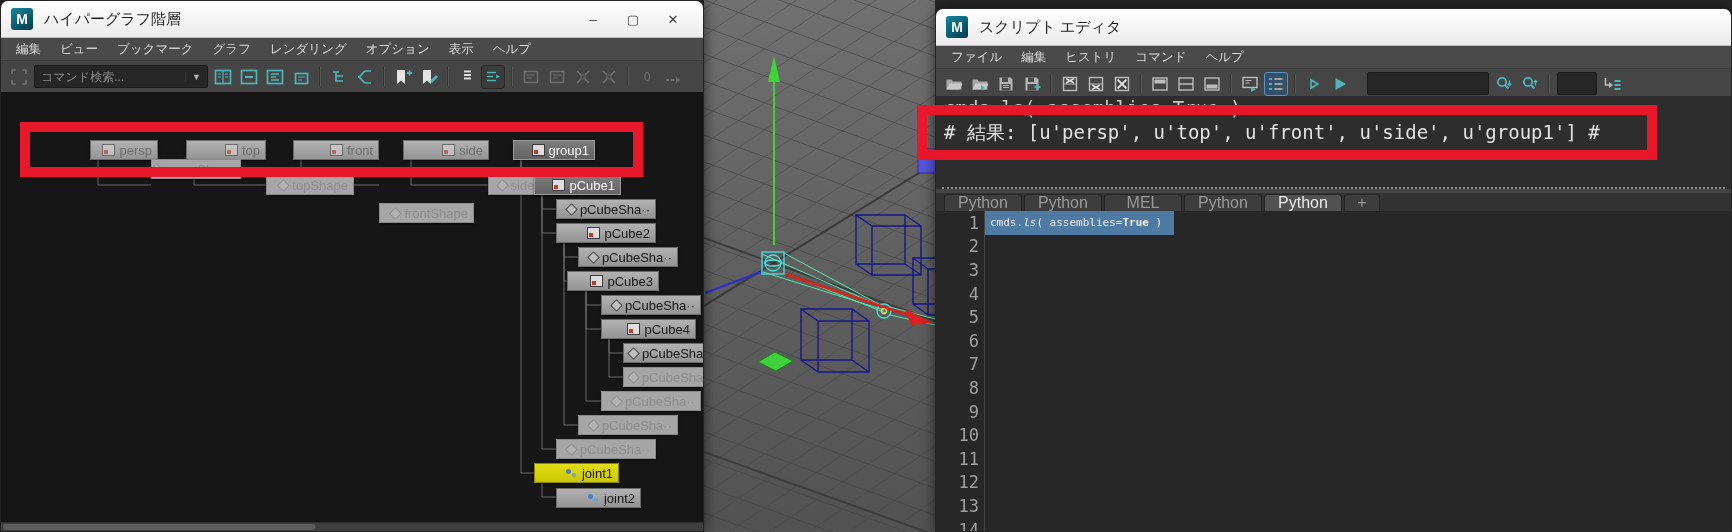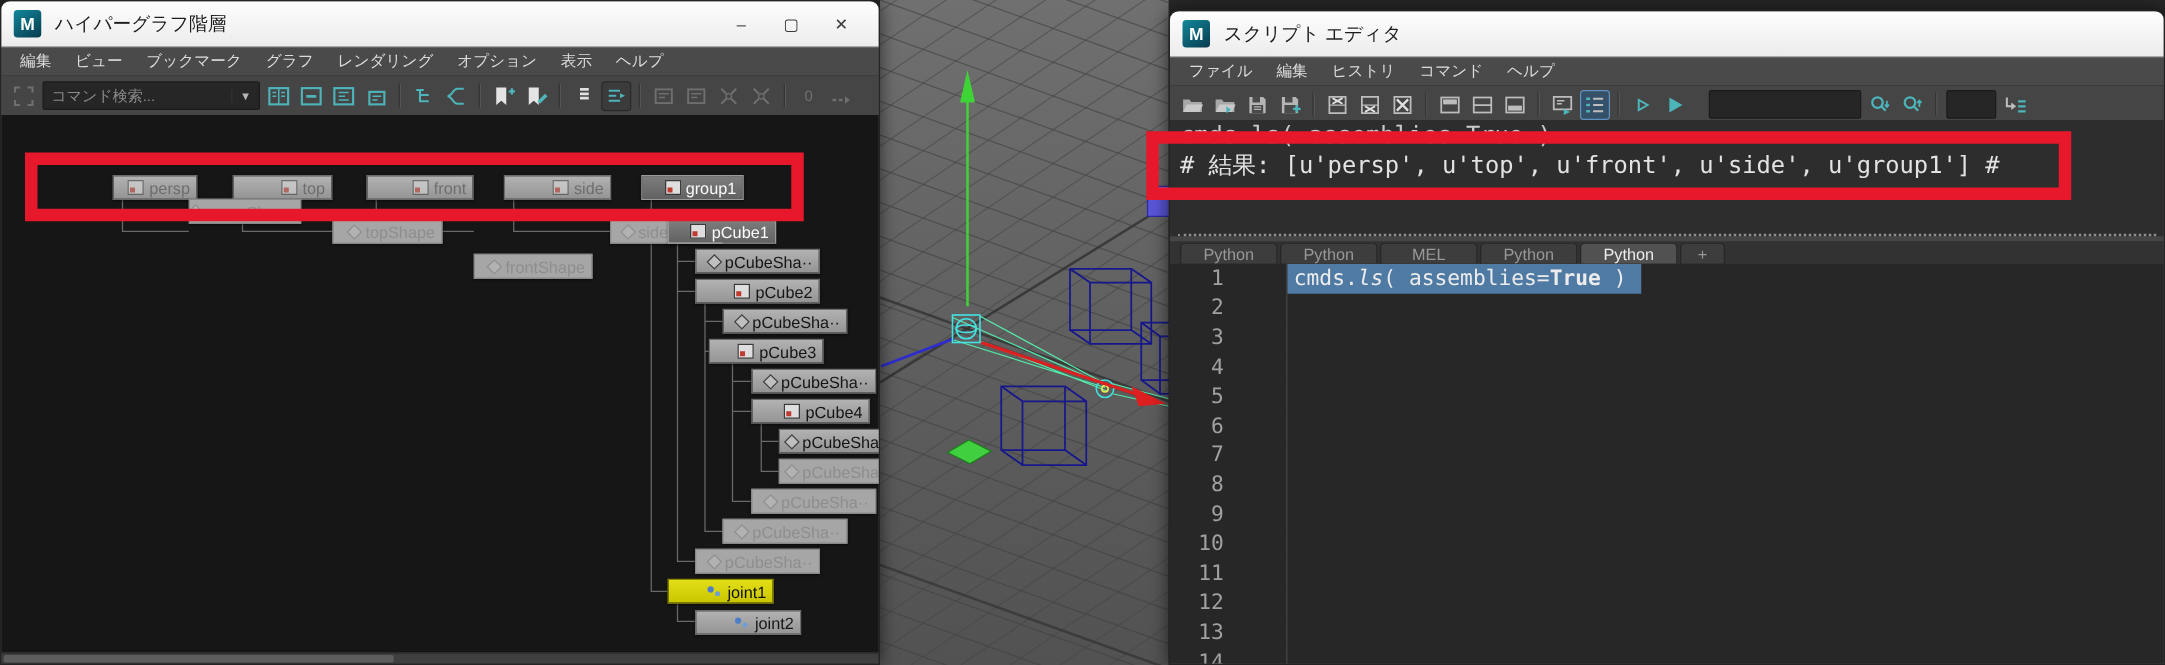--- a/index.html
+++ b/index.html
@@ -58,29 +58,29 @@
   #hg-scroll{position:absolute;left:0;right:0;bottom:0;height:8px;background:#3f3f3f;border-top:1px solid #2c2c2c;}
   #hg-scroll .thumb{position:absolute;left:2px;top:1px;width:312px;height:6px;background:#5d5d5d;border-radius:2px;}
   
   #history{position:absolute;left:0;top:87px;right:0;height:93px;background:#2d2d2d;padding-left:8px;box-sizing:border-box;}
   .hline{font-family:"DejaVu Sans Mono",monospace;font-size:19px;height:24px;line-height:24px;color:#c9c9c9;white-space:pre;}
   .hline.result{color:#e3e3e3;}
   #splitter{position:absolute;left:6px;right:6px;top:178px;border-top:2px dotted #8f8f8f;}
   #tabbar{position:absolute;left:0;top:184px;right:0;height:18px;background:#323232;display:flex;
           align-items:flex-end;padding-left:8px;gap:2px;}
   .tab{height:16px;min-width:50px;padding:0 13px;background:#3d3d3d;border:1px solid #262626;border-bottom:none;
-       border-radius:4px 4px 0 0;color:#989898;font-size:13px;display:flex;align-items:center;justify-content:center;text-align:right;}
+       border-radius:4px 4px 0 0;color:#989898;font-size:16px;display:flex;align-items:center;justify-content:center;text-align:right;}
   .tab.active{background:#515151;color:#ececec;}
   .tab.plus{min-width:16px;padding:0 9px;}
   #editor{position:absolute;left:0;top:202px;right:0;bottom:0;background:#272727;overflow:hidden;}
   .erow{display:flex;height:23.6px;align-items:center;}
   .ln{width:43px;text-align:right;padding-right:5px;color:#a0a0a0;flex:none;
       font-family:"DejaVu Sans Mono",monospace;font-size:17px;}
   .ct{flex:1;align-self:stretch;border-left:1px solid #454545;display:flex;align-items:center;
-      font-family:"DejaVu Sans Mono",monospace;font-size:17px;color:#ececec;padding-left:5px;margin-left:45px;}
+      font-family:"DejaVu Sans Mono",monospace;font-size:11px;color:#ececec;padding-left:5px;}
   .ct.nopad{padding-left:0;}
   .sel{background:#4f7aa3;height:100%;display:inline-flex;align-items:center;padding:0 12px 0 5px;white-space:pre;}
   .sg-i{font-style:italic;}
   .sg-b{font-weight:bold;}
   
   .annot{position:absolute;box-sizing:border-box;z-index:50;pointer-events:none;}
   #annot-left{left:20px;top:122px;width:623px;height:55px;border:10px solid #e8182c;}
   #annot-right{left:917px;top:105px;width:740px;height:55px;border:10px solid #e8182c;}
   
   #viewport{position:absolute;left:704px;top:0;width:231px;height:532px;z-index:1;}

